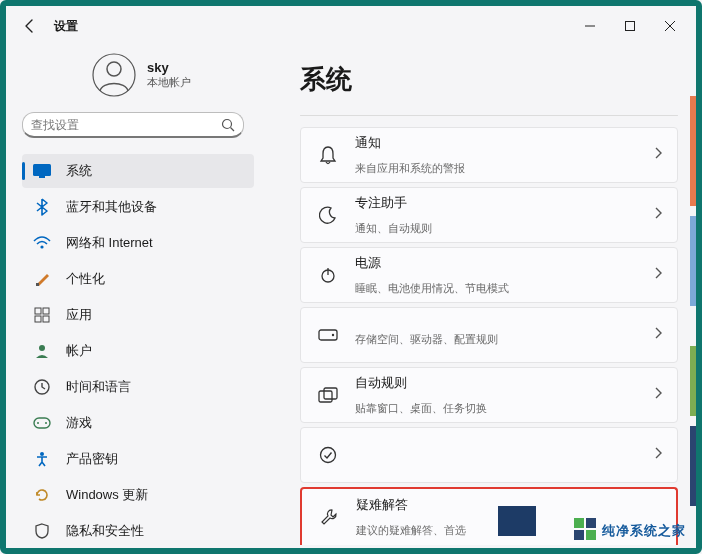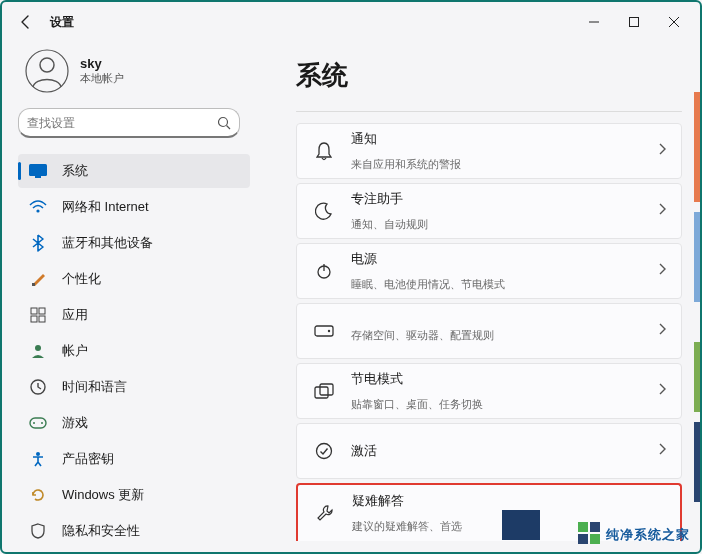--- a/index.html
+++ b/index.html
@@ -6,21 +6,21 @@
   html, body {
     width: 702px; height: 554px;
     font-family: "Microsoft YaHei", "Segoe UI", sans-serif;
     background: #f5f5f7;
     color: #1a1a1a;
     overflow: hidden;
     position: relative;
   }
   .window {
     width: 702px; height: 554px;
-    border: 2px solid #0f766e;
+    border: 6px solid #0f766e;
     border-radius: 6px;
     background: #f5f5f7;
     position: relative;
     overflow: hidden;
   }
   
   .titlebar {
     height: 40px;
     display: flex;
     align-items: center;
@@ -53,20 +53,21 @@
   }
   .sidebar {
     width: 248px;
     padding: 6px 0 0 16px;
     display: flex; flex-direction: column;
   }
   .account {
     display: flex; align-items: center;
     margin-bottom: 14px;
     padding-left: 6px;
+    justify-content: center;
   }
   .avatar {
     width: 46px; height: 46px;
     display: flex; align-items: center; justify-content: center;
   }
   .account-text {
     margin-left: 10px;
   }
   .account-text .name {
     font-size: 13px; font-weight: 600;
@@ -276,35 +277,35 @@
           <span class="nav-icon">
             <svg width="18" height="14" viewBox="0 0 18 14">
                 <rect x="0" y="0" width="18" height="12" rx="1.5" fill="#0067c0"></rect>
                 <rect x="6" y="12" width="6" height="2" fill="#0067c0"></rect>
               </svg>
           </span>
           <span>系统</span>
         </li>
         <li class="nav-item">
           <span class="nav-icon">
+            <svg width="14" height="18" viewBox="0 0 14 18">
+                <path d="M7 1 L12 5 L7 9 L12 13 L7 17 V1 M2 5 L7 9 M2 13 L7 9" stroke="#0067c0" stroke-width="1.6" fill="none" stroke-linejoin="round"></path>
+              </svg>
+          </span>
+          <span>蓝牙和其他设备</span>
+        </li>
+        <li class="nav-item">
+          <span class="nav-icon">
             <svg width="18" height="14" viewBox="0 0 18 14">
                 <path d="M1 5 Q9 -3 17 5" stroke="#0067c0" stroke-width="1.6" fill="none"></path>
                 <path d="M4 8 Q9 3 14 8" stroke="#0067c0" stroke-width="1.6" fill="none"></path>
                 <circle cx="9" cy="11" r="1.6" fill="#0067c0"></circle>
               </svg>
           </span>
           <span>网络和 Internet</span>
-        </li>
-        <li class="nav-item">
-          <span class="nav-icon">
-            <svg width="14" height="18" viewBox="0 0 14 18">
-                <path d="M7 1 L12 5 L7 9 L12 13 L7 17 V1 M2 5 L7 9 M2 13 L7 9" stroke="#0067c0" stroke-width="1.6" fill="none" stroke-linejoin="round"></path>
-              </svg>
-          </span>
-          <span>蓝牙和其他设备</span>
         </li>
         <li class="nav-item">
           <span class="nav-icon">
             <svg width="16" height="16" viewBox="0 0 16 16">
                 <path d="M3 13 L6 10 L13 3 L15 5 L8 12 L5 15 Z" fill="#d07a2a"></path>
                 <rect x="2" y="12" width="3" height="3" fill="#555"></rect>
               </svg>
           </span>
           <span>个性化</span>
         </li>
@@ -453,39 +454,38 @@
         </div>
 
         <div class="setting-item">
           <span class="si-icon">
             <svg width="20" height="16" viewBox="0 0 20 16">
                 <rect x="1" y="4" width="13" height="11" rx="1.5" stroke="#333" stroke-width="1.3" fill="none"></rect>
                 <rect x="6" y="1" width="13" height="11" rx="1.5" stroke="#333" stroke-width="1.3" fill="none"></rect>
               </svg>
           </span>
           <div class="si-text">
-            <div class="si-title">节电模式</div>
+            <div class="si-title">自动规则</div>
             <div class="si-sub">贴靠窗口、桌面、任务切换</div>
           </div>
           <span class="chevron">
             <svg width="10" height="14" viewBox="0 0 10 14">
                 <path d="M3 2 L8 7 L3 12" stroke="#555" stroke-width="1.4" fill="none"></path>
               </svg>
           </span>
         </div>
 
         <div class="setting-item">
           <span class="si-icon">
             <svg width="18" height="18" viewBox="0 0 18 18">
                 <circle cx="9" cy="9" r="7.5" stroke="#333" stroke-width="1.3" fill="none"></circle>
                 <path d="M5.5 9.5 L8 12 L12.5 6.5" stroke="#333" stroke-width="1.4" fill="none"></path>
               </svg>
           </span>
           <div class="si-text">
-            <div class="si-title">激活</div>
           </div>
           <span class="chevron">
             <svg width="10" height="14" viewBox="0 0 10 14">
                 <path d="M3 2 L8 7 L3 12" stroke="#555" stroke-width="1.4" fill="none"></path>
               </svg>
           </span>
         </div>
 
         <div class="setting-item highlight">
           <span class="si-icon">

